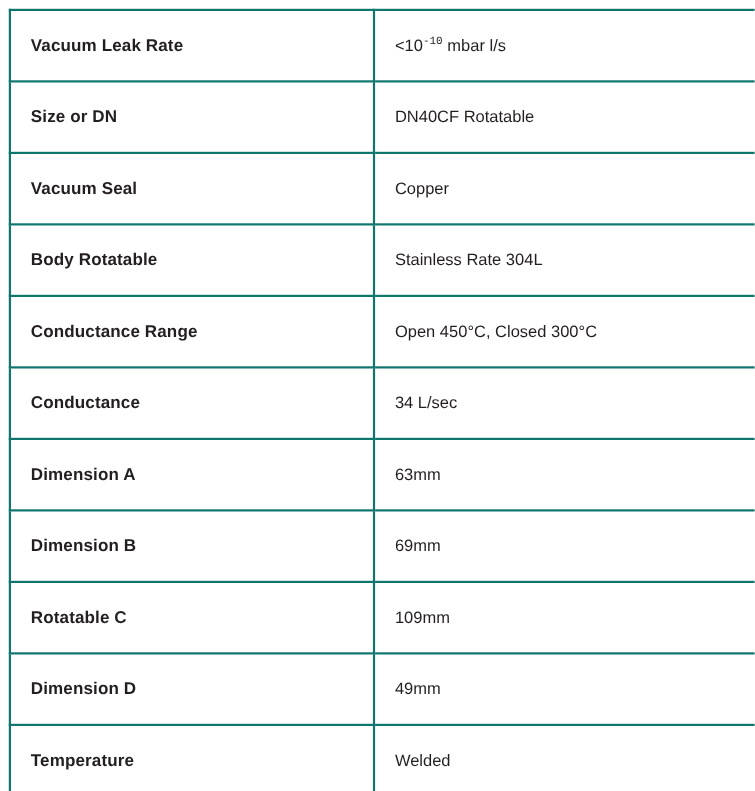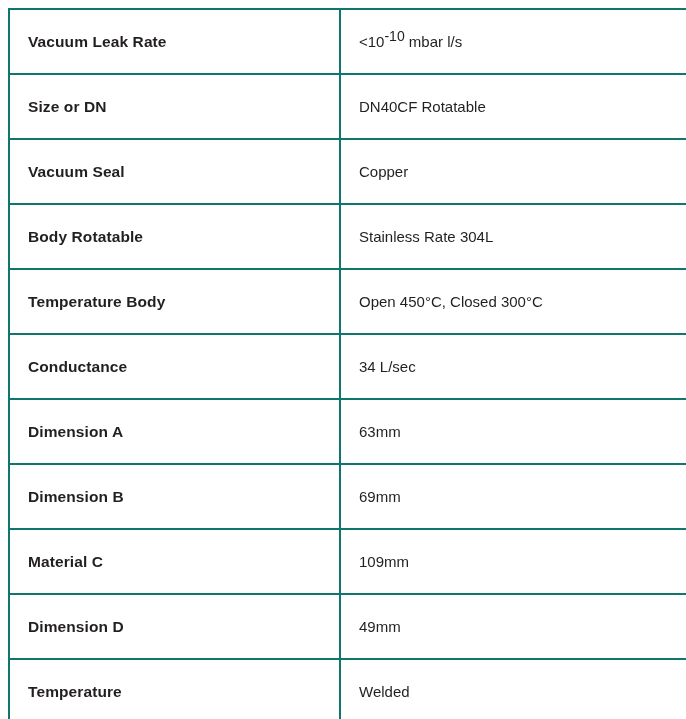--- a/index.html
+++ b/index.html
@@ -31,23 +31,24 @@
     font-weight: bold;
     font-size: 15.5px;
     letter-spacing: 0.1px;
   }
   .spec-table tr td:last-child {
     width: 374px;
     font-weight: normal;
     font-size: 15px;
   }
   .val-text sup {
-    font-size: 14px;
+    font-size: 10px;
     vertical-align: super;
     line-height: 0;
+    font-family: Liberation Mono, monospace;
   }
 </style>
 </head>
 <body>
 
 <table class="spec-table">
   <tbody>
     <tr>
       <td><span>Vacuum Leak Rate</span></td>
       <td><span class="val-text">&lt;10<sup>-10</sup> mbar l/s</span></td>
@@ -58,37 +59,37 @@
     </tr>
     <tr>
       <td><span>Vacuum Seal</span></td>
       <td><span class="val-text">Copper</span></td>
     </tr>
     <tr>
       <td><span>Body Rotatable</span></td>
       <td><span class="val-text">Stainless Rate 304L</span></td>
     </tr>
     <tr>
-      <td><span>Temperature Body</span></td>
+      <td><span>Conductance Range</span></td>
       <td><span class="val-text">Open 450°C, Closed 300°C</span></td>
     </tr>
     <tr>
       <td><span>Conductance</span></td>
       <td><span class="val-text">34 L/sec</span></td>
     </tr>
     <tr>
       <td><span>Dimension A</span></td>
       <td><span class="val-text">63mm</span></td>
     </tr>
     <tr>
       <td><span>Dimension B</span></td>
       <td><span class="val-text">69mm</span></td>
     </tr>
     <tr>
-      <td><span>Material C</span></td>
+      <td><span>Rotatable C</span></td>
       <td><span class="val-text">109mm</span></td>
     </tr>
     <tr>
       <td><span>Dimension D</span></td>
       <td><span class="val-text">49mm</span></td>
     </tr>
     <tr>
       <td><span>Temperature</span></td>
       <td><span class="val-text">Welded</span></td>
     </tr>

